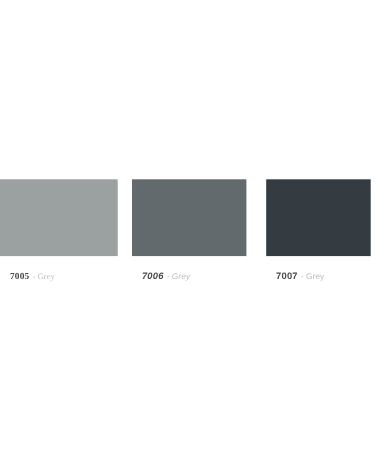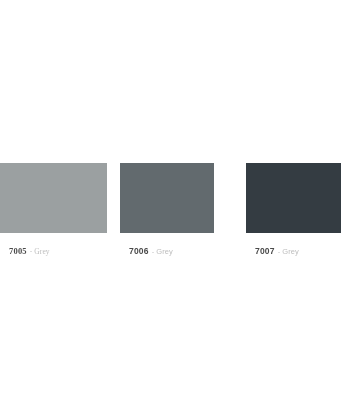--- a/index.html
+++ b/index.html
@@ -39,26 +39,27 @@
 
   
   .swatch-card.card-0 {
     width: 107px;
     margin-left: 0;
     padding-left: 0;
     padding-right: 0;
     font-family: Liberation Serif, serif;
   }
   .swatch-card.card-1 {
-    width: 94px;
+    width: 104px;
     margin-left: 13px;
+    font-style: italic;
   }
   .swatch-card.card-2 {
     width: 95px;
-    margin-left: 32px;
+    margin-left: 18px;
   }
 
   .swatch-color {
     width: 100%;
     height: 70px;
     display: block;
     flex: 0 0 70px;
   }
 
   .swatch-caption {

